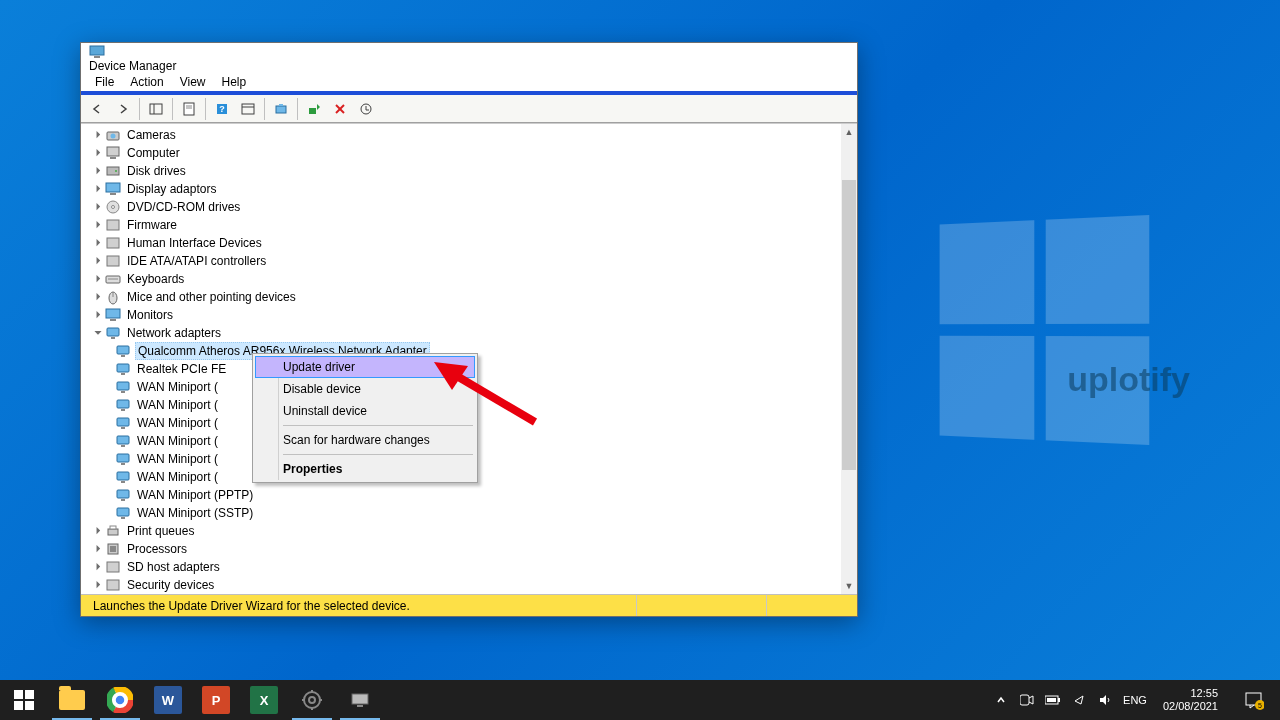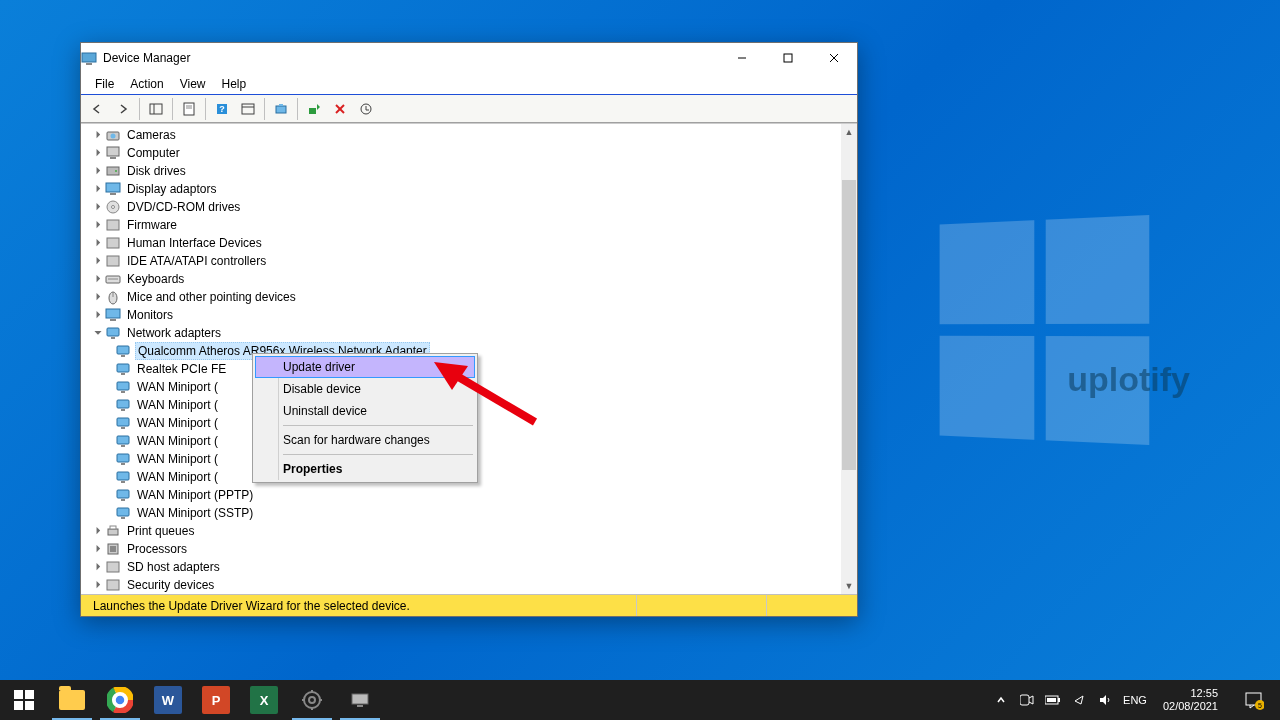--- a/index.html
+++ b/index.html
@@ -34,34 +34,34 @@
 .window {
   position: absolute;
   left: 80px; top: 42px;
   width: 778px; height: 575px;
   background: #fff;
   border: 1px solid #6f6f6f;
   box-shadow: 0 6px 24px rgba(0,0,0,0.35);
   display: flex; flex-direction: column;
 }
 .titlebar {
-  height: 30px; display: flex; align-items: center;
-  background: #fff;
+  height: 30px; display: flex; align-items: flex-start;
+  padding-left: 8px; background: #fff; flex-direction: column;
 }
 .titlebar .icon { width: 16px; height: 16px; margin-right: 6px; }
 .titlebar .title { font-size: 12px; }
 .winbtns { margin-left: auto; display: flex; }
 .winbtns div {
   width: 46px; height: 30px;
   display: flex; align-items: center; justify-content: center;
   font-family: "Segoe MDL2 Assets", sans-serif;
 }
 .menubar {
   height: 22px; display: flex; align-items: center;
-  padding-left: 6px; border-bottom: 1px solid #1d4ed8;
+  padding-left: 6px; border-bottom: 4px solid #1d4ed8;
   background: #fff;
 }
 .menubar span { padding: 2px 8px; font-size: 12px; }
 .toolbar {
   height: 28px; display: flex; align-items: center;
   padding-left: 4px; gap: 2px;
   border-bottom: 1px solid #a0a0a0;
   background: #f7f7f4;
 }
 .toolbar .tbtn {

